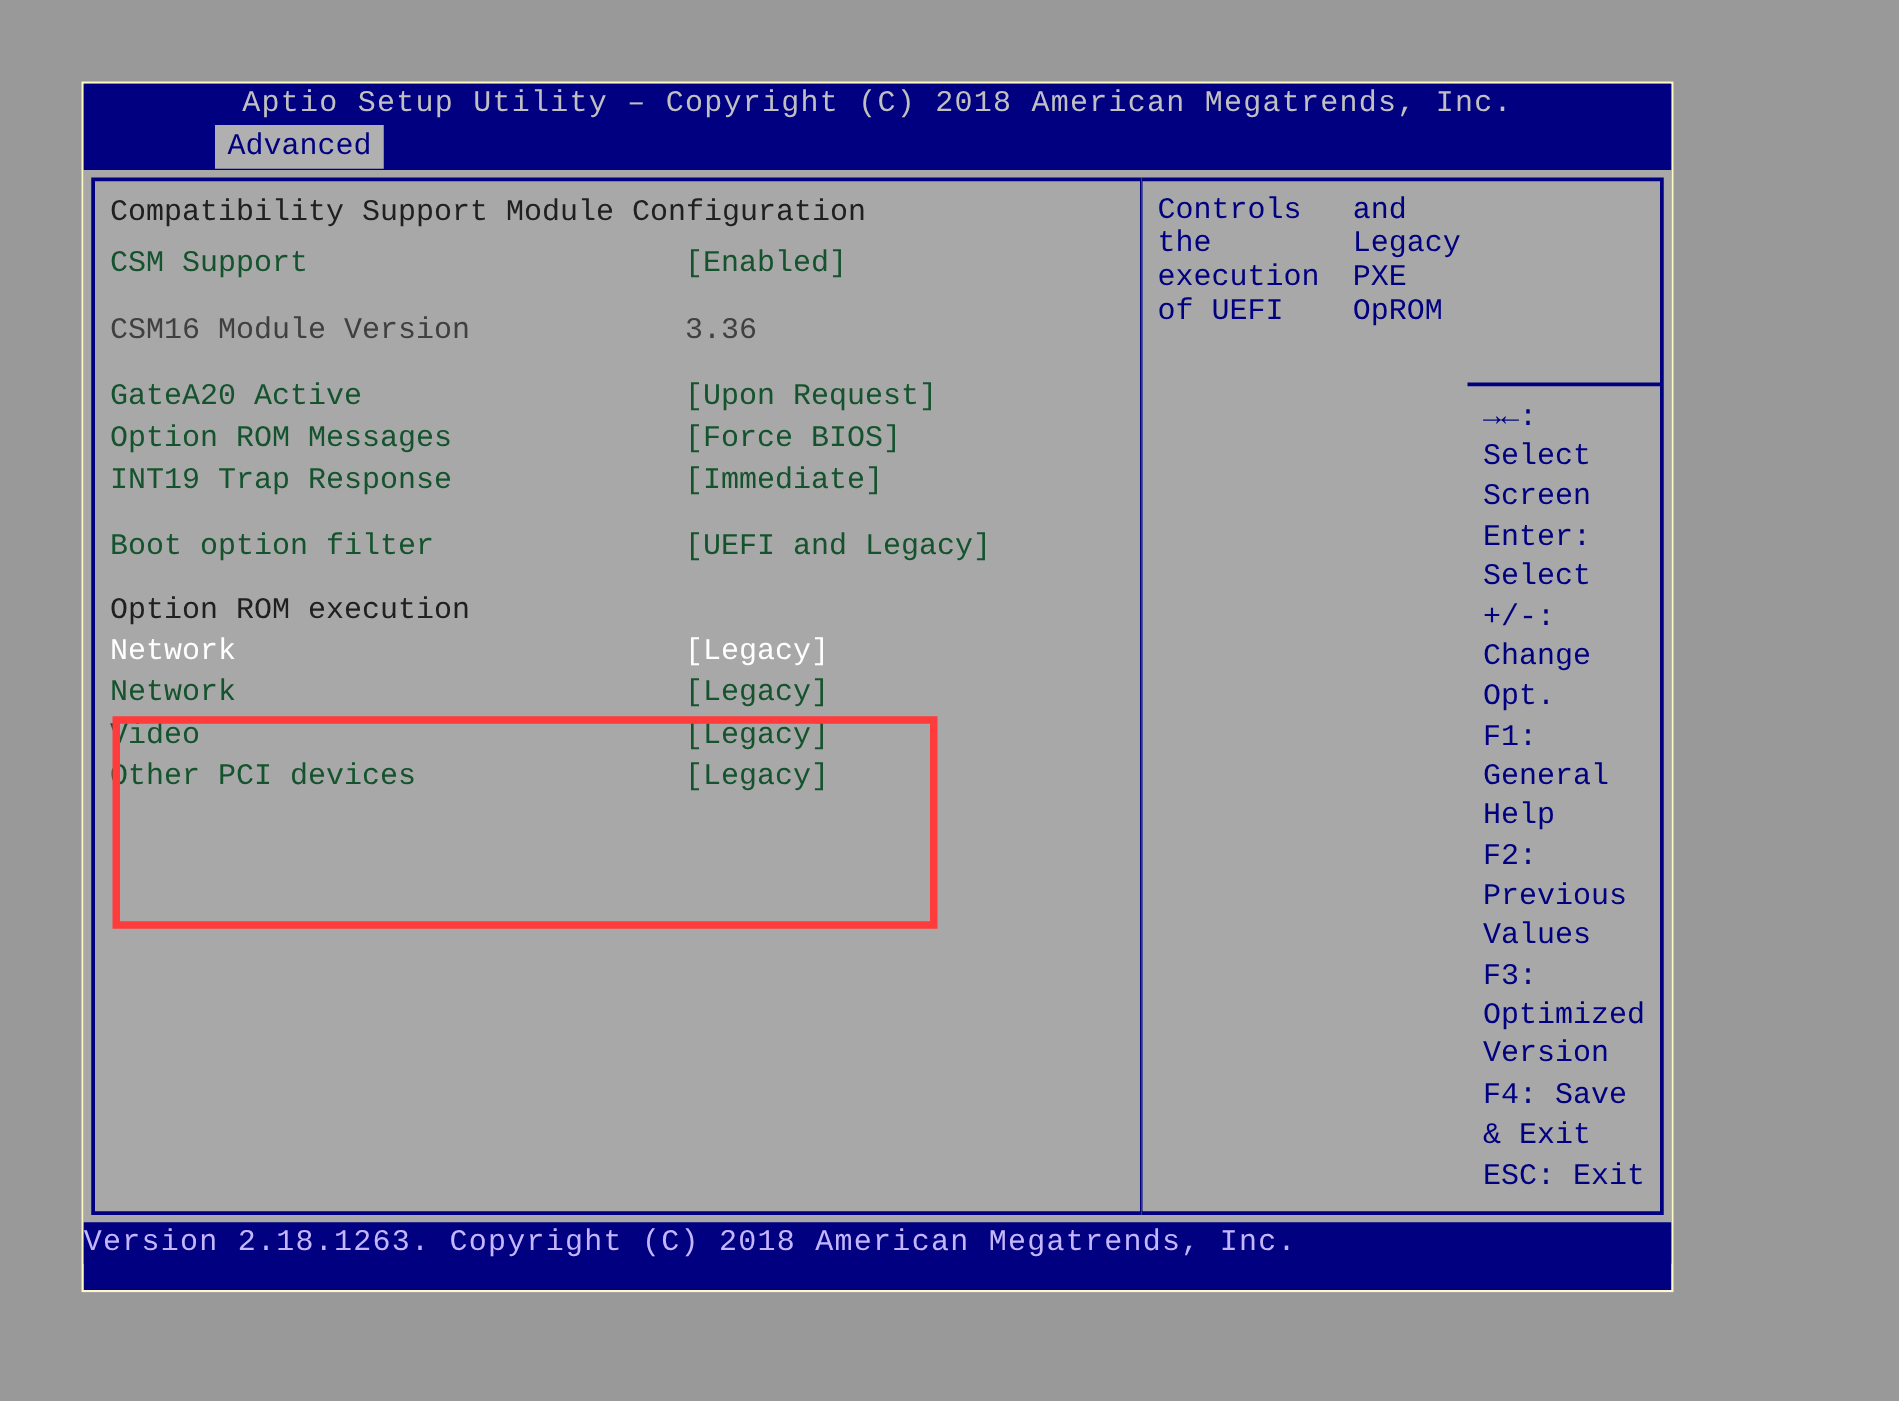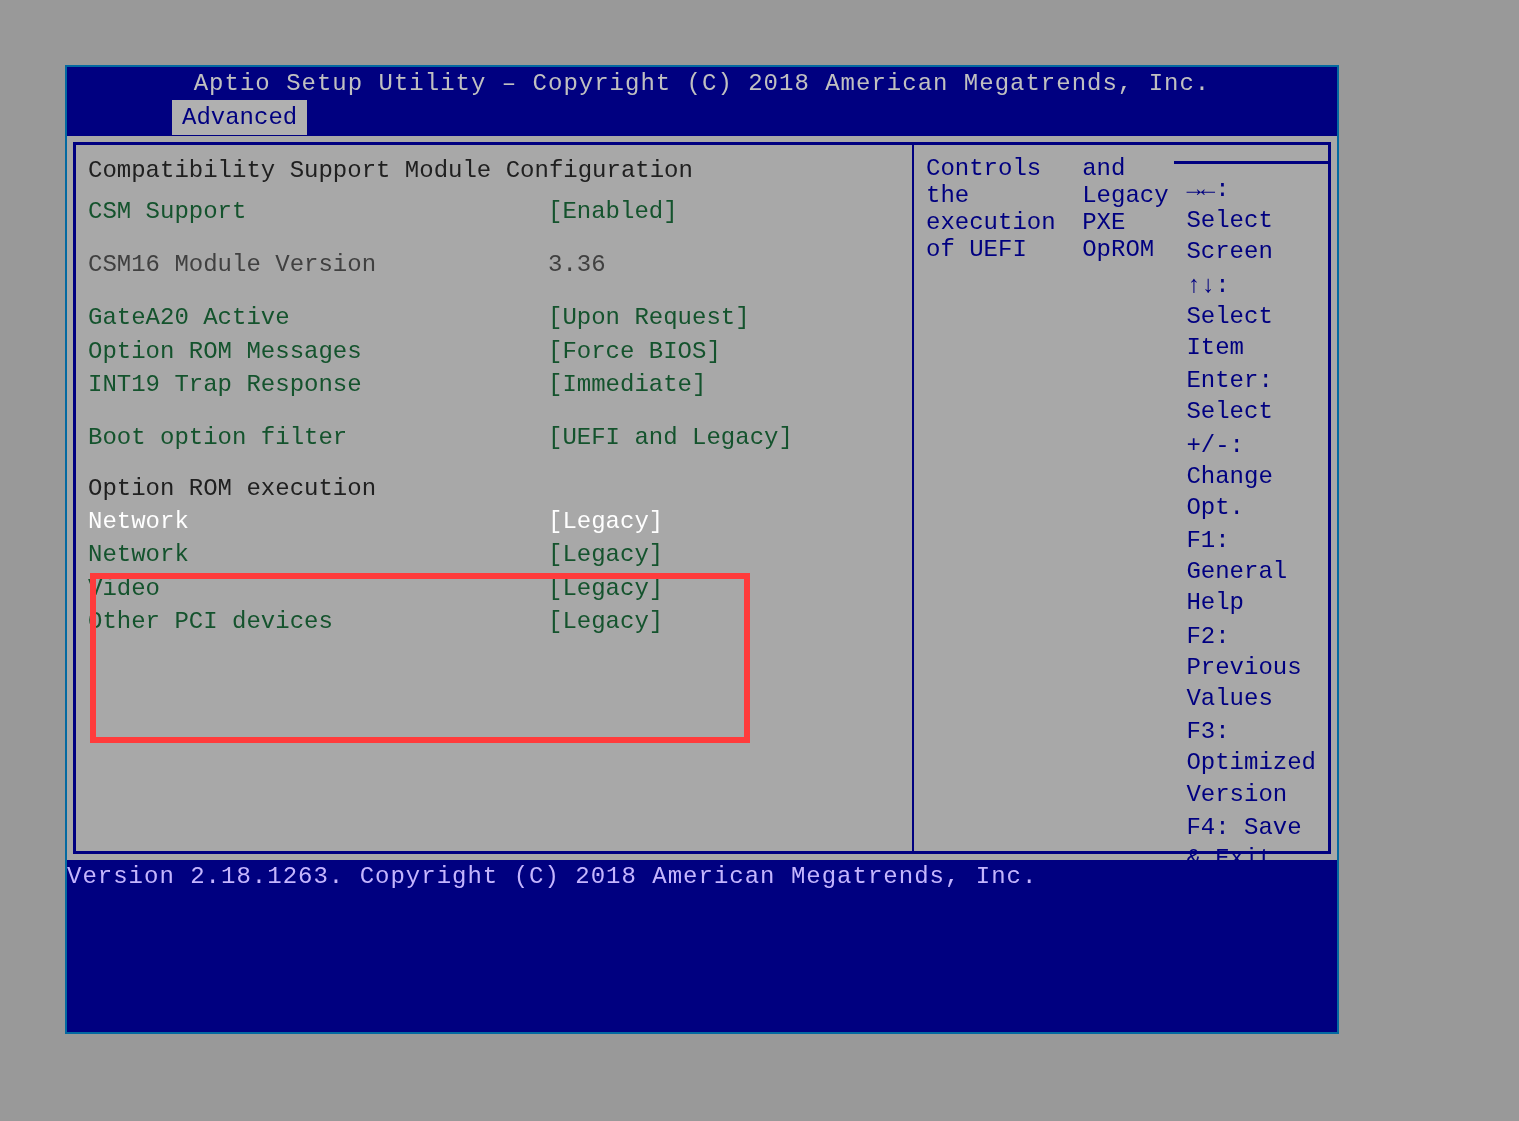--- a/index.html
+++ b/index.html
@@ -12,21 +12,21 @@
     font-size: 24px;
     overflow: hidden;
   }
   .bios {
     position: absolute;
     left: 65px;
     top: 65px;
     width: 1270px;
     height: 965px;
     background: #000080;
-    border: 2px solid #0369a1;
+    border: 2px solid #fef9c3;
   }
   .titlebar {
     background: #000080;
     color: #c0c0c0;
     text-align: center;
     padding: 3px 0 3px 0;
     letter-spacing: 1px;
   }
   .tabs {
     background: #000080;
@@ -39,21 +39,21 @@
     top: 0;
     background: #b0b0b0;
     color: #000080;
     padding: 4px 10px 4px 10px;
     font-weight: normal;
   }
   .body {
     background: #a8a8a8;
     padding: 6px;
     display: flex;
-    height: 724px;
+    height: 842px;
     box-sizing: border-box;
   }
   .panel-left {
     flex: 0 0 840px;
     border: 3px solid #000080;
     border-right: 1px solid #000080;
     padding: 10px 12px;
     box-sizing: border-box;
     color: #000000;
     background: #a8a8a8;
@@ -174,21 +174,20 @@
       <div class="highlight-box"></div>
     </div>
 
     <div class="panel-right">
       <div>Controls the execution of UEFI</div>
       <div>and Legacy PXE OpROM</div>
 
       <div class="right-help">
         <div class="right-divider"></div>
         <div class="help-line">→←: Select Screen</div>
-        <div class="help-line">↑↓: Select Item</div>
         <div class="help-line">Enter: Select</div>
         <div class="help-line">+/-: Change Opt.</div>
         <div class="help-line">F1: General Help</div>
         <div class="help-line">F2: Previous Values</div>
         <div class="help-line">F3: Optimized Version</div>
         <div class="help-line">F4: Save &amp; Exit</div>
         <div class="help-line">ESC: Exit</div>
       </div>
     </div>
   </div>

